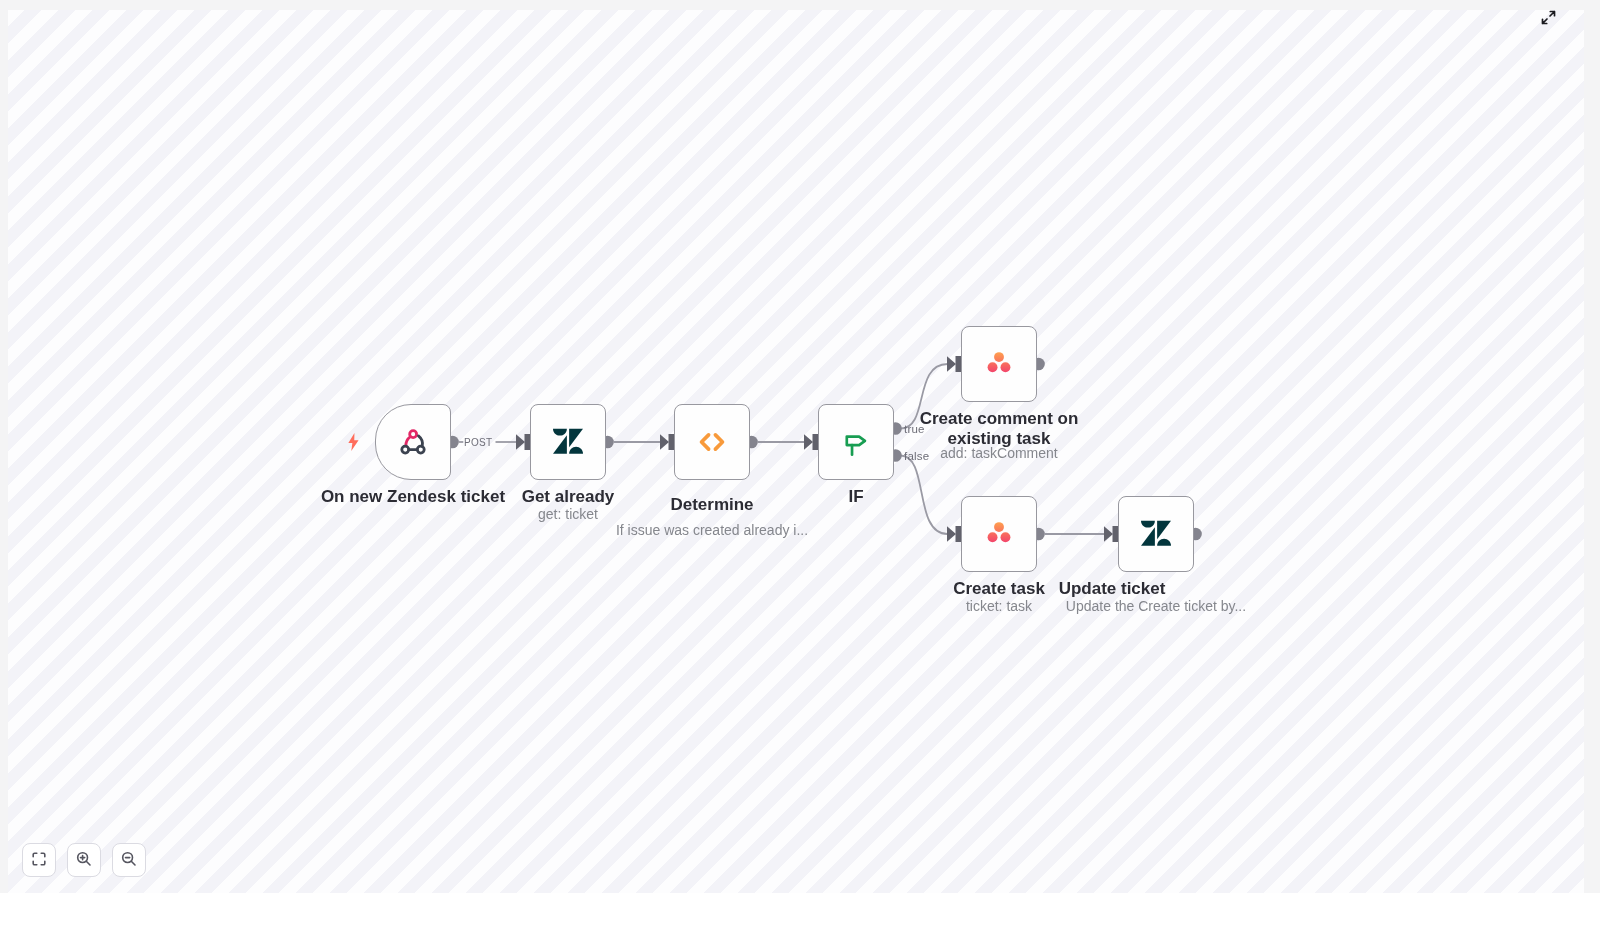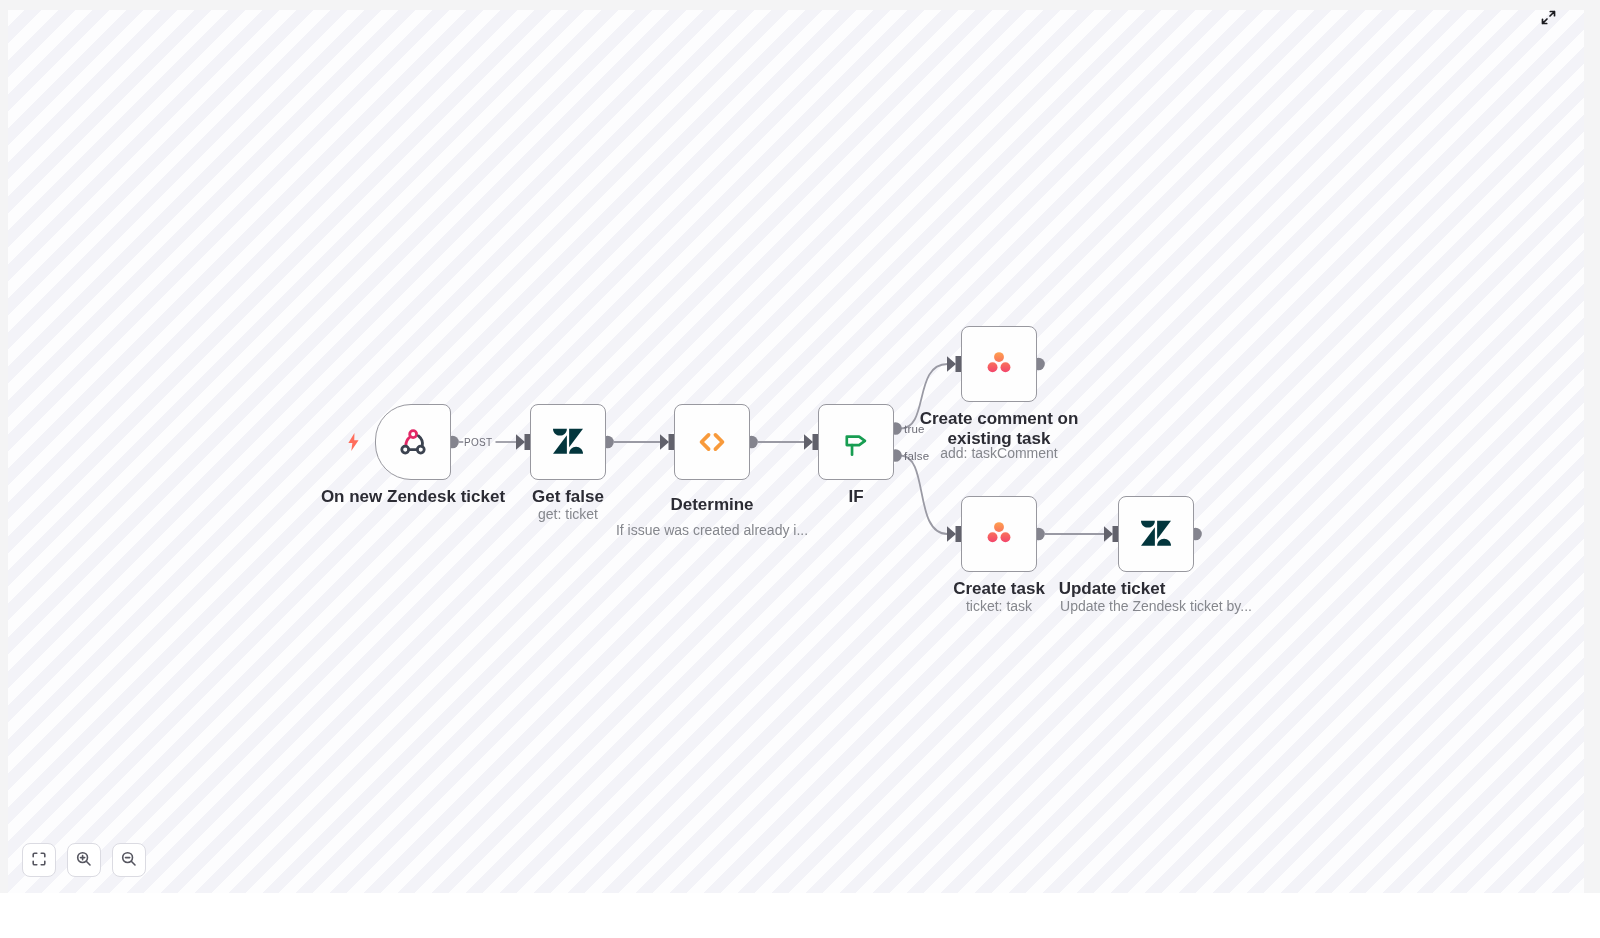--- a/index.html
+++ b/index.html
@@ -117,21 +117,21 @@
           <svg viewBox="0 0 100 100">
             <g fill="#03363d">
               <path d="M46.2 27.6 V89.3 H0 Z"></path>
               <path d="M46.2 5.5 C46.2 18.3 35.9 28.6 23.1 28.6 C10.3 28.6 0 18.3 0 5.5 Z"></path>
               <path d="M53.8 89.3 C53.8 76.5 64.1 66.2 76.9 66.2 C89.7 66.2 100 76.5 100 89.3 Z"></path>
               <path d="M53.8 67.2 V5.5 H100 Z"></path>
             </g>
           </svg>
         </span>
       </div>
-      <div class="node-title" style="left: 560px; top: 477px;">Get false</div>
+      <div class="node-title" style="left: 560px; top: 477px;">Get already</div>
       <div class="node-sub" style="left: 560px; top: 496px;">get: ticket</div>
       <div class="node" style="left: 666px; top: 394px;">
         <span class="node-icon">
           <svg viewBox="0 0 24 24" style="width:34px;height:34px">
             <g fill="none" stroke="#f89a3b" stroke-width="2.6" stroke-linecap="round" stroke-linejoin="round">
               <polyline points="9.6,7 4.6,12 9.6,17"></polyline>
               <polyline points="14.4,7 19.4,12 14.4,17"></polyline>
             </g>
           </svg>
         </span>
@@ -193,21 +193,21 @@
             <g fill="#03363d">
               <path d="M46.2 27.6 V89.3 H0 Z"></path>
               <path d="M46.2 5.5 C46.2 18.3 35.9 28.6 23.1 28.6 C10.3 28.6 0 18.3 0 5.5 Z"></path>
               <path d="M53.8 89.3 C53.8 76.5 64.1 66.2 76.9 66.2 C89.7 66.2 100 76.5 100 89.3 Z"></path>
               <path d="M53.8 67.2 V5.5 H100 Z"></path>
             </g>
           </svg>
         </span>
       </div>
       <div class="node-title" style="left: 1104px; top: 569px;">Update ticket</div>
-      <div class="node-sub" style="left: 1148px; top: 588px;">Update the Zendesk ticket by...</div>
+      <div class="node-sub" style="left: 1148px; top: 588px;">Update the Create ticket by...</div>
     </div>
 </div>
 
 <div class="bottom-strip"></div>
 
 <button class="expand-btn" aria-label="expand">
   <span><svg viewBox="0 0 17 17">
     <path d="M10,7 L14.5,2.5 M10.3,2.5 H14.5 V6.7 M7,10 L2.5,14.5 M2.5,10.3 V14.5 H6.7"></path>
   </svg></span>
 </button>

